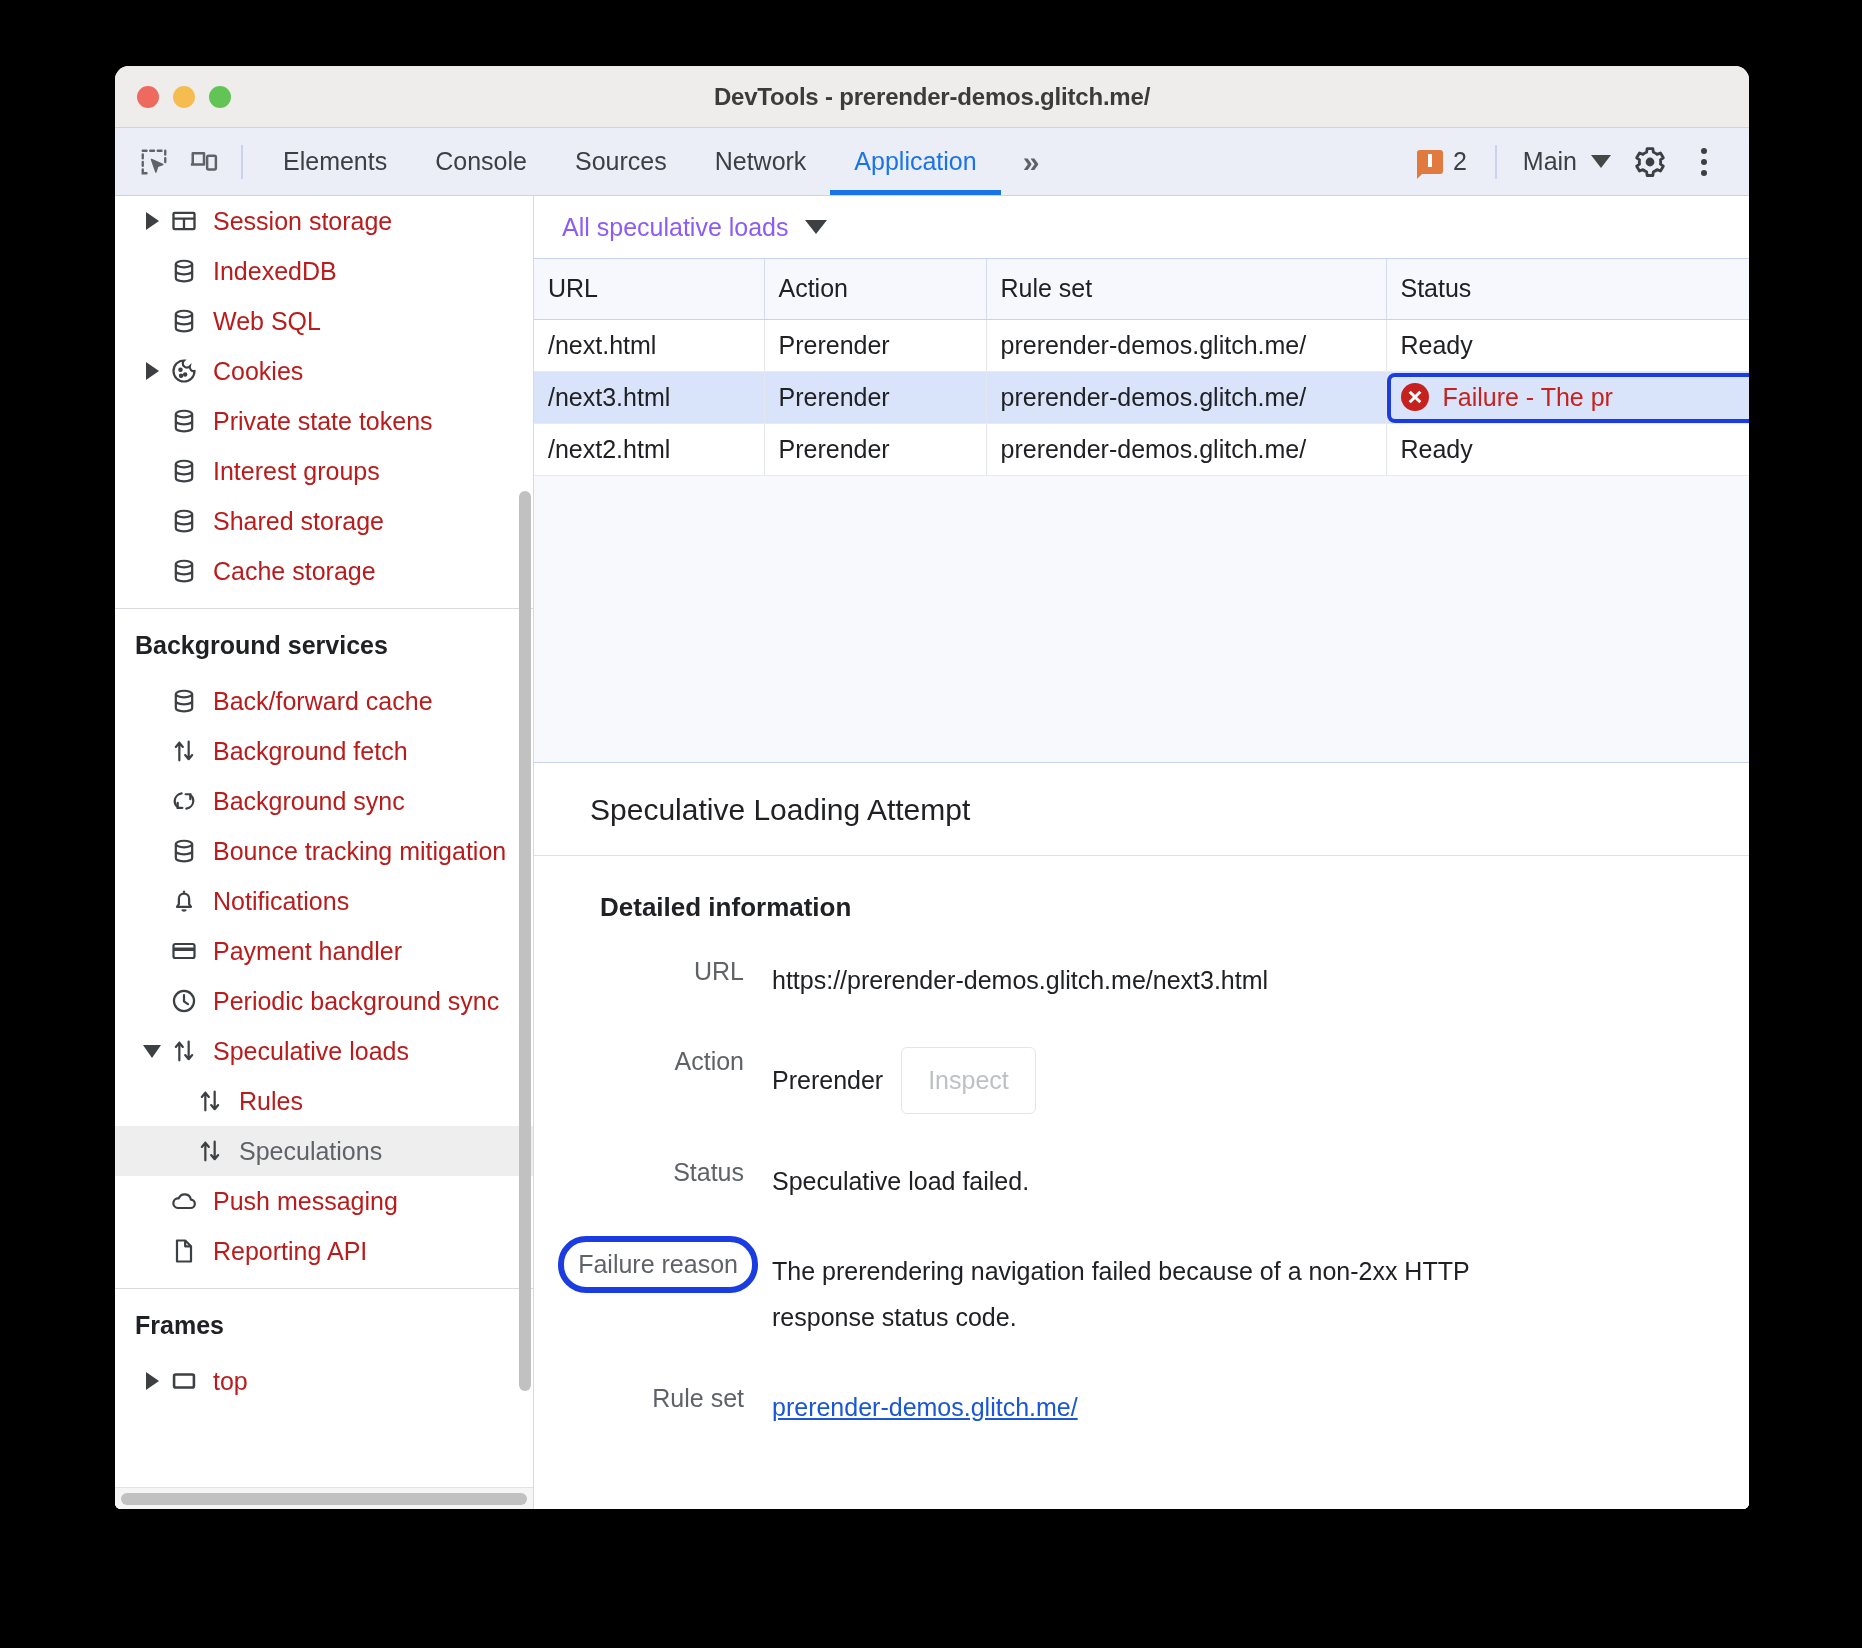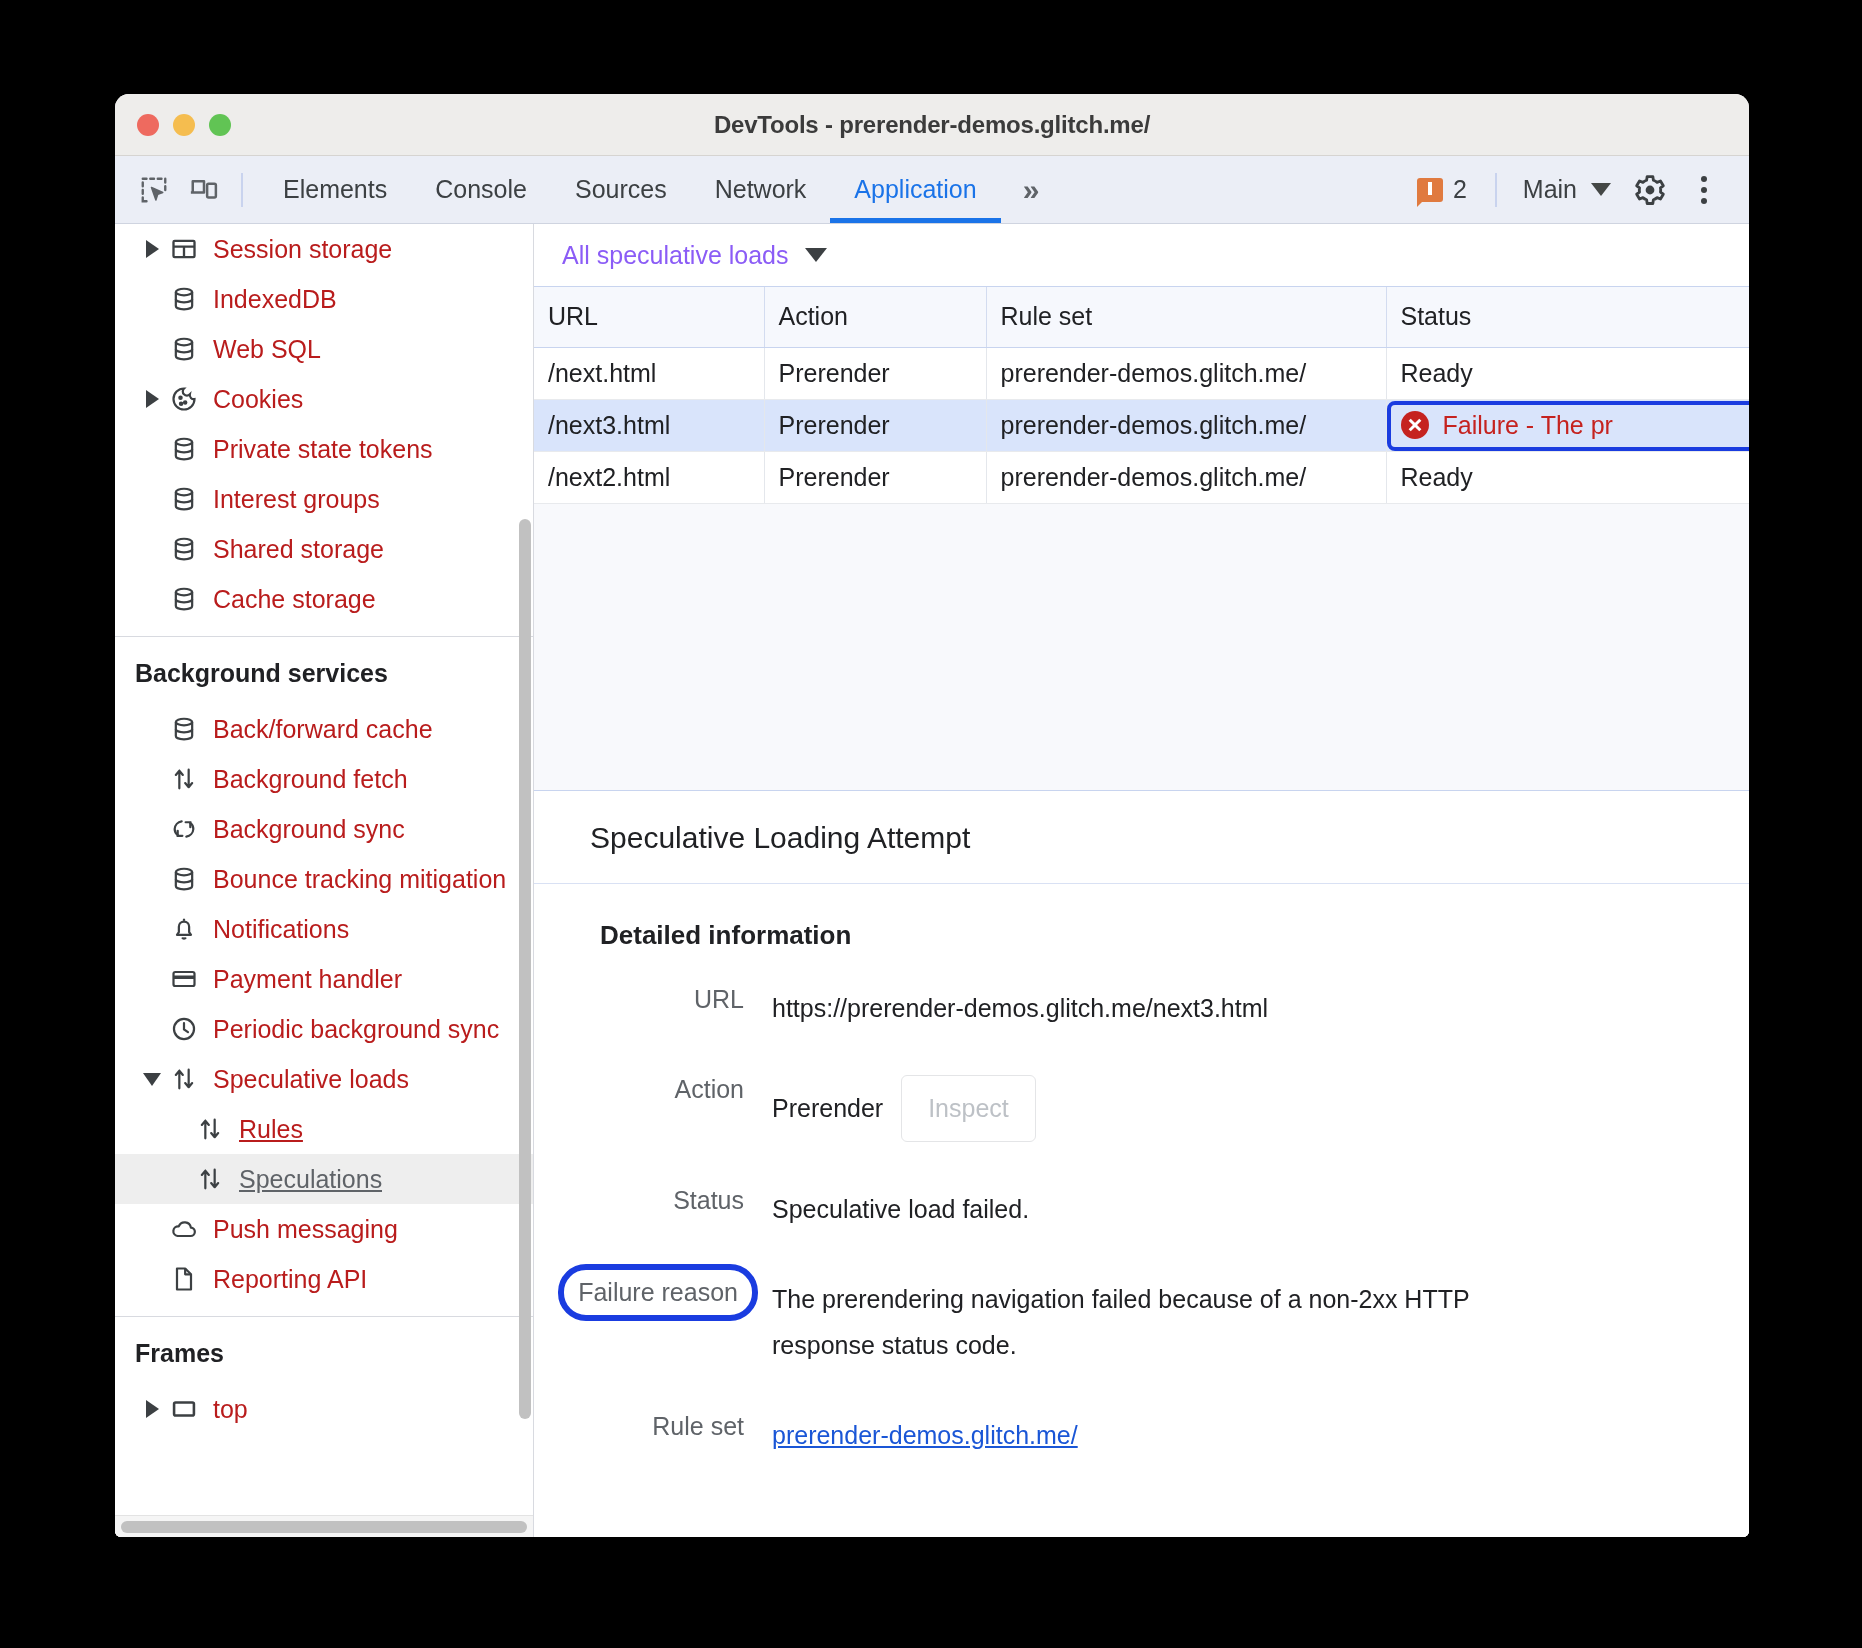--- a/index.html
+++ b/index.html
@@ -12,21 +12,20 @@
 
   
   .window {
     position: absolute;
     left: 115px; top: 66px;
     width: 1634px; height: 1443px;
     background: #fff;
     border-radius: 14px 14px 6px 6px;
     overflow: hidden;
     box-shadow: 0 0 0 1px rgba(0,0,0,0.10);
-    margin-top: 28px;
   }
 
   
   .titlebar {
     position: relative;
     height: 62px;
     background: #eeedeb;
     display: flex;
     align-items: center;
     justify-content: center;
@@ -208,21 +207,21 @@
     border-top: 13px solid #3c4043;
   }
   .tree-item .ico {
     width: 34px; height: 34px; flex: none;
     display: flex; align-items: center; justify-content: center;
     margin-right: 12px;
     color: #3c4043;
   }
   .tree-item .lbl { overflow: hidden; }
   .indent-1 { padding-left: 26px; }
-  .indent-2 { padding-left: 78px; text-decoration: underline; }
+  .indent-2 { padding-left: 78px; }
   .group-header {
     font-size: 25px;
     font-weight: bold;
     color: #202124;
     padding: 22px 0 16px 20px;
   }
   .sb-divider { height: 1px; background: #d8dae0; margin: 12px 0 0 0; }
 
   .sb-hscroll {
     height: 22px;

